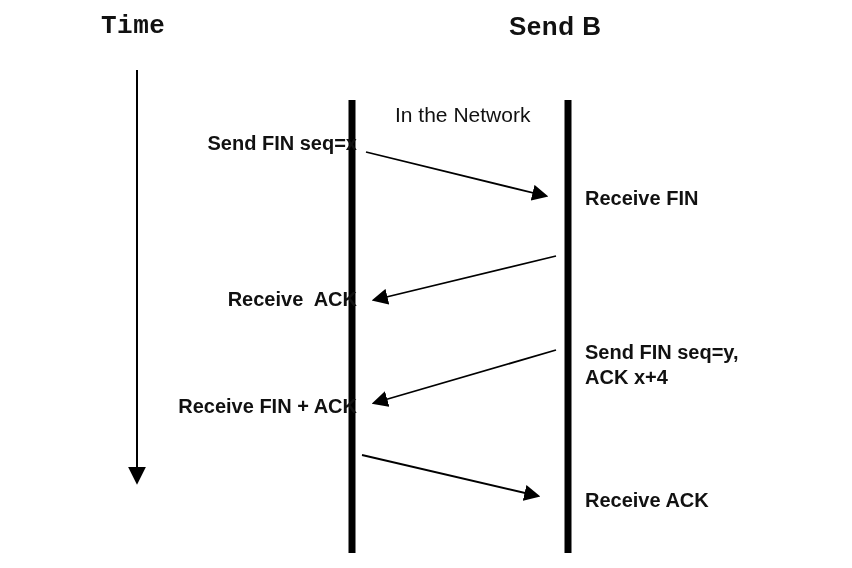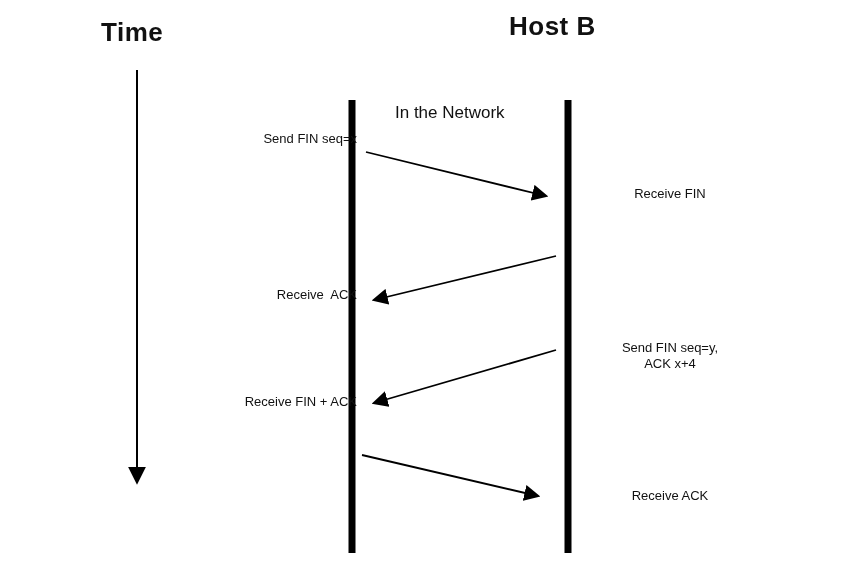--- a/index.html
+++ b/index.html
@@ -18,36 +18,36 @@
   }
   .hdr {
     position: absolute;
     font-size: 26px;
     font-weight: 700;
     letter-spacing: 0.5px;
     white-space: nowrap;
   }
   .lbl {
     position: absolute;
-    font-size: 13px;
-    font-weight: 400;
+    font-size: 20px;
+    font-weight: 700;
     white-space: pre-wrap;
     line-height: 1.25;
   }
   .lbl-left {
     width: 200px;
     text-align: right;
   }
   .lbl-right {
     width: 170px;
-    text-align: center;
+    text-align: left;
   }
   .net-lbl {
     position: absolute;
-    font-size: 17px;
+    font-size: 21px;
     font-weight: 400;
     white-space: nowrap;
   }
   svg.layer {
     position: absolute;
     left: 0;
     top: 0;
     width: 852px;
     height: 568px;
   }
@@ -72,22 +72,22 @@
 
     <line x1="366" y1="152" x2="546" y2="196" stroke="#000000" stroke-width="1.8" marker-end="url(#arrowhead)"></line>
 
     <line x1="556" y1="256" x2="374" y2="300" stroke="#000000" stroke-width="1.8" marker-end="url(#arrowhead)"></line>
 
     <line x1="556" y1="350" x2="374" y2="403" stroke="#000000" stroke-width="1.8" marker-end="url(#arrowhead)"></line>
 
     <line x1="362" y1="455" x2="538" y2="496" stroke="#000000" stroke-width="1.8" marker-end="url(#arrowhead)"></line>
   </svg>
 
-  <div class="hdr" style="left:101px; top:17px;">Time</div>
-  <div class="hdr" style="left:509px; top:11px;">Host B</div>
+  <div class="hdr" style="left:101px; top:11px;font-family:Liberation Mono, monospace;">Time</div>
+  <div class="hdr" style="left:509px; top:11px;">Send B</div>
 
   <div class="net-lbl" style="left:395px; top:103px;">In the Network</div>
 
   <div class="lbl lbl-left" style="right:495px; top:131px;">Send FIN seq=x</div>
   <div class="lbl lbl-left" style="right:495px; top:287px;">Receive  ACK</div>
   <div class="lbl lbl-left" style="right:495px; top:394px;">Receive FIN + ACK</div>
 
   <div class="lbl lbl-right" style="left:585px; top:186px;">Receive FIN</div>
   <div class="lbl lbl-right" style="left:585px; top:340px;">Send FIN seq=y,
 ACK x+4</div>

